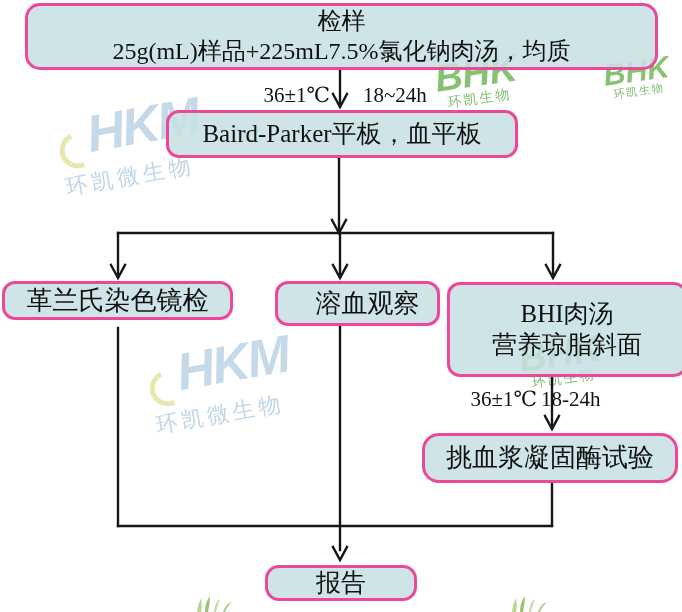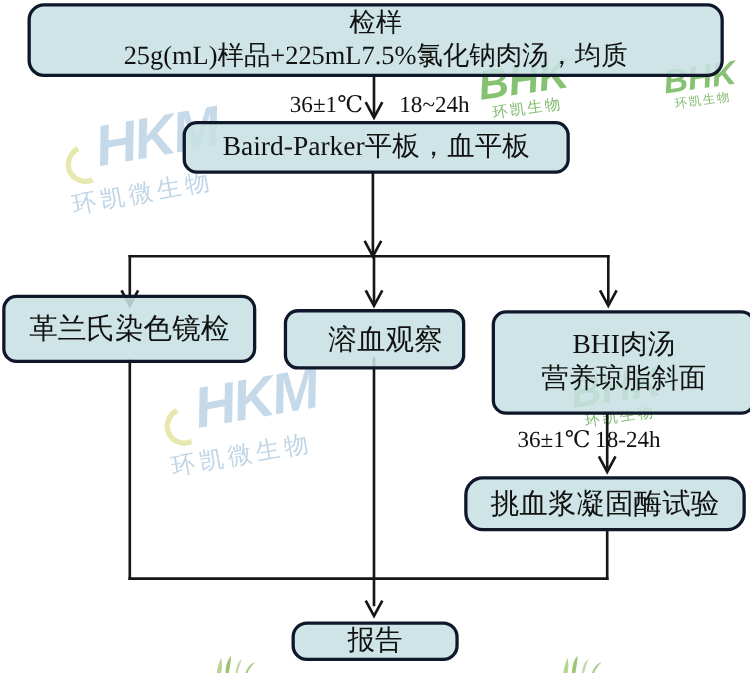--- a/index.html
+++ b/index.html
@@ -4,21 +4,21 @@
 <style>
   html,body{margin:0;padding:0;background:#ffffff;}
   .canvas{
     position:relative;width:682px;height:612px;background:#ffffff;overflow:hidden;
     font-family:"Liberation Serif","DejaVu Serif",serif;color:#111;
   }
   
   .node{
     position:absolute;box-sizing:border-box;
     background:rgba(199,224,226,0.88);
-    border:3px solid #0f172a;border-radius:13px;
+    border:3px solid #ec4899;border-radius:13px;
     display:flex;flex-direction:column;justify-content:center;align-items:center;
     text-align:center;z-index:3;line-height:1.22;
   }
   .node span{display:block;white-space:nowrap;}
   .fs24{font-size:24px;} .fs25{font-size:25px;} .fs26{font-size:26px;}
   
   .edge-label{
     position:absolute;z-index:4;font-size:21px;white-space:nowrap;line-height:1.1;
   }
   .ta-r{text-align:right;}
@@ -126,25 +126,25 @@
 
   <div class="node" style="left:25px;top:3px;width:633px;height:67px;border-radius:15px;">
     <span class="fs24">检样</span>
     <span class="fs24">25g(mL)样品+225mL7.5%氯化钠肉汤，均质</span>
   </div>
 
   <div class="node" style="left:166px;top:110px;width:352px;height:48px;">
     <span class="fs25">Baird-Parker平板，血平板</span>
   </div>
 
-  <div class="node" style="left:2px;top:268px;width:231px;height:62px;">
+  <div class="node" style="left:2px;top:281px;width:231px;height:39px;">
     <span class="fs26">革兰氏染色镜检</span>
   </div>
 
-  <div class="node" style="left:258px;top:281px;width:165px;height:55px;padding-left:20px;">
+  <div class="node" style="left:275px;top:281px;width:165px;height:45px;padding-left:20px;">
     <span class="fs26">溶血观察</span>
   </div>
 
   <div class="node" style="left:447px;top:282px;width:240px;height:95px;">
     <span class="fs25">BHI肉汤</span>
     <span class="fs25">营养琼脂斜面</span>
   </div>
 
   <div class="node" style="left:422px;top:433px;width:256px;height:50px;border-radius:17px;">
     <span class="fs26">挑血浆凝固酶试验</span>

